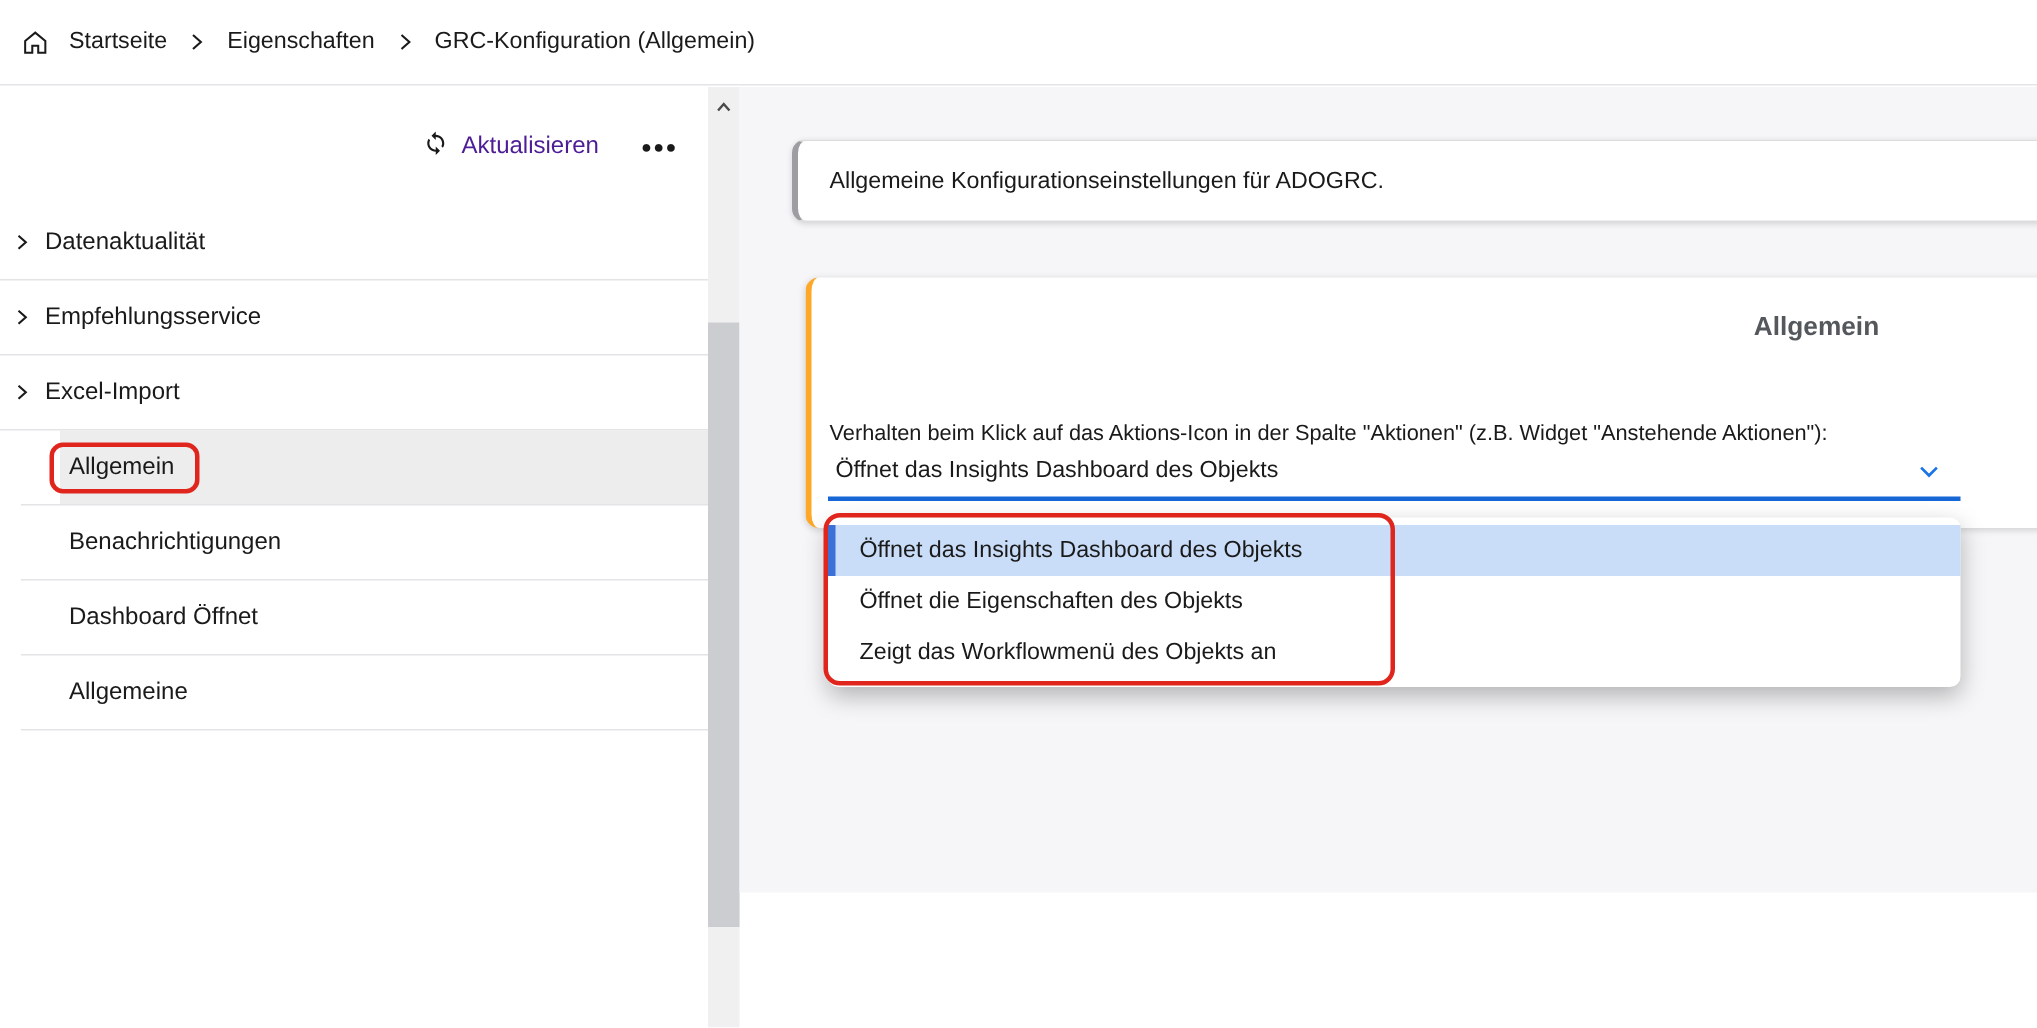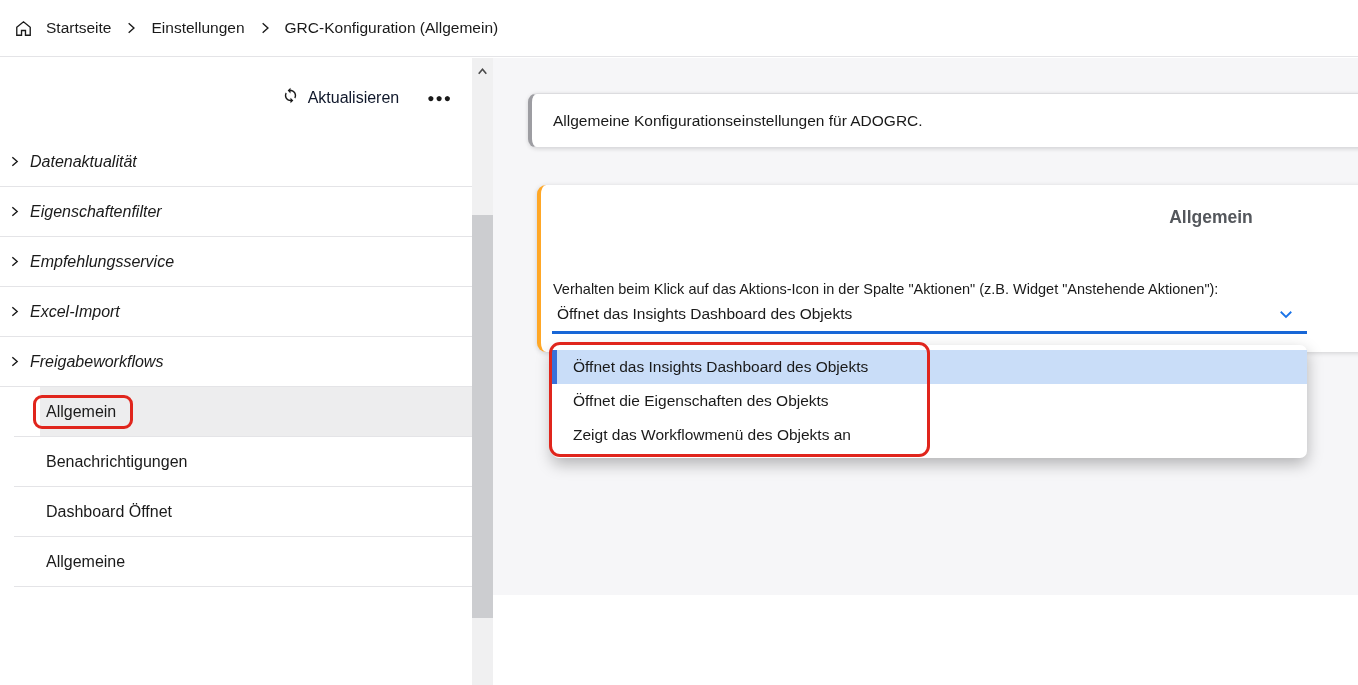--- a/index.html
+++ b/index.html
@@ -11,24 +11,24 @@
           border-bottom:1px solid #e4e4e7;display:flex;align-items:center;padding-left:14px;box-sizing:border-box;}
   .crumbs{display:flex;align-items:center;gap:13px;font-size:15.5px;}
   .crumb{white-space:nowrap;}
   .crumb.current{font-weight:normal;}
   .crumb-sep svg{display:block;}
   .home-ic svg{display:block;}
 
   
   .sidebar{position:absolute;top:58px;left:0;width:472px;height:627px;background:#fff;}
   .side-head{height:79px;display:flex;align-items:center;justify-content:flex-end;gap:26px;padding-right:18px;}
-  .refresh-btn{display:flex;align-items:center;gap:9px;font-size:16px;cursor:pointer;background:none;border:none;color:#0f172a;font-family:inherit;padding:0;}
+  .refresh-btn{display:flex;align-items:center;gap:9px;font-size:16px;cursor:pointer;background:none;border:none;color:#4c1d95;font-family:inherit;padding:0;}
   .more-btn{font-weight:bold;font-size:12px;letter-spacing:1px;cursor:pointer;background:none;border:none;color:#1a1a1a;padding:0 2px;}
   .nav{font-size:16px;}
-  .nav-item{height:49px;display:flex;align-items:center;padding-left:8px;border-bottom:1px solid #e4e4e7;cursor:pointer;font-style:italic;}
+  .nav-item{height:49px;display:flex;align-items:center;padding-left:8px;border-bottom:1px solid #e4e4e7;cursor:pointer;}
   .nav-item .chev{width:22px;display:flex;align-items:center;}
   .nav-child{height:49px;margin-left:14px;display:flex;align-items:center;padding-left:32px;border-bottom:1px solid #e4e4e7;cursor:pointer;}
   .nav-child.selected{background:linear-gradient(to right, transparent 26px, #ededee 26px);}
   .annot-inline{display:inline-block;border:3px solid #e0251c;border-radius:9px;padding:5px 14px 5px 10px;margin-left:-13px;}
 
   
   .vscroll{position:absolute;top:58px;left:472px;width:21px;height:627px;background:#f0f0f1;}
   .vscroll .up{position:absolute;top:5px;left:0;width:21px;height:16px;display:flex;align-items:center;justify-content:center;cursor:pointer;}
   .vscroll .thumb{position:absolute;top:157px;left:0;width:21px;height:403px;background:#cccdd0;cursor:pointer;}
 
@@ -69,21 +69,21 @@
         <svg width="19" height="19" viewBox="0 0 24 24" fill="none" stroke="#1a1a1a" stroke-width="1.7">
           <path d="M3.5 10.5 L12 3.5 L20.5 10.5 V20.5 H14.5 V14.5 H9.5 V20.5 H3.5 Z"></path>
         </svg>
       </span>
       <span class="crumb">Startseite</span>
       <span class="crumb-sep">
         <svg width="14" height="14" viewBox="0 0 24 24" fill="none" stroke="#1a1a1a" stroke-width="2.4">
             <polyline points="8 4 17 12 8 20"></polyline>
           </svg>
       </span>
-      <span class="crumb">Einstellungen</span>
+      <span class="crumb">Eigenschaften</span>
       <span class="crumb-sep">
         <svg width="14" height="14" viewBox="0 0 24 24" fill="none" stroke="#1a1a1a" stroke-width="2.4">
             <polyline points="8 4 17 12 8 20"></polyline>
           </svg>
       </span>
       <span class="crumb current">GRC-Konfiguration (Allgemein)</span>
     </div>
   </div>
 
   <div class="sidebar">
@@ -107,45 +107,29 @@
             </svg>
         </span>
         <span>Datenaktualität</span>
       </div>
       <div class="nav-item">
         <span class="chev">
           <svg width="13" height="13" viewBox="0 0 24 24" fill="none" stroke="#1a1a1a" stroke-width="2.6">
               <polyline points="8 4 17 12 8 20"></polyline>
             </svg>
         </span>
-        <span>Eigenschaftenfilter</span>
-      </div>
-      <div class="nav-item">
-        <span class="chev">
-          <svg width="13" height="13" viewBox="0 0 24 24" fill="none" stroke="#1a1a1a" stroke-width="2.6">
-              <polyline points="8 4 17 12 8 20"></polyline>
-            </svg>
-        </span>
         <span>Empfehlungsservice</span>
       </div>
       <div class="nav-item">
         <span class="chev">
           <svg width="13" height="13" viewBox="0 0 24 24" fill="none" stroke="#1a1a1a" stroke-width="2.6">
               <polyline points="8 4 17 12 8 20"></polyline>
             </svg>
         </span>
         <span>Excel-Import</span>
-      </div>
-      <div class="nav-item">
-        <span class="chev">
-          <svg width="13" height="13" viewBox="0 0 24 24" fill="none" stroke="#1a1a1a" stroke-width="2.6">
-              <polyline points="8 4 17 12 8 20"></polyline>
-            </svg>
-        </span>
-        <span>Freigabeworkflows</span>
       </div>
 
       <div class="nav-child selected">
         <span class="annot-inline">
           <span>Allgemein</span>
         </span>
       </div>
       <div class="nav-child">
         <span>Benachrichtigungen</span>
       </div>

